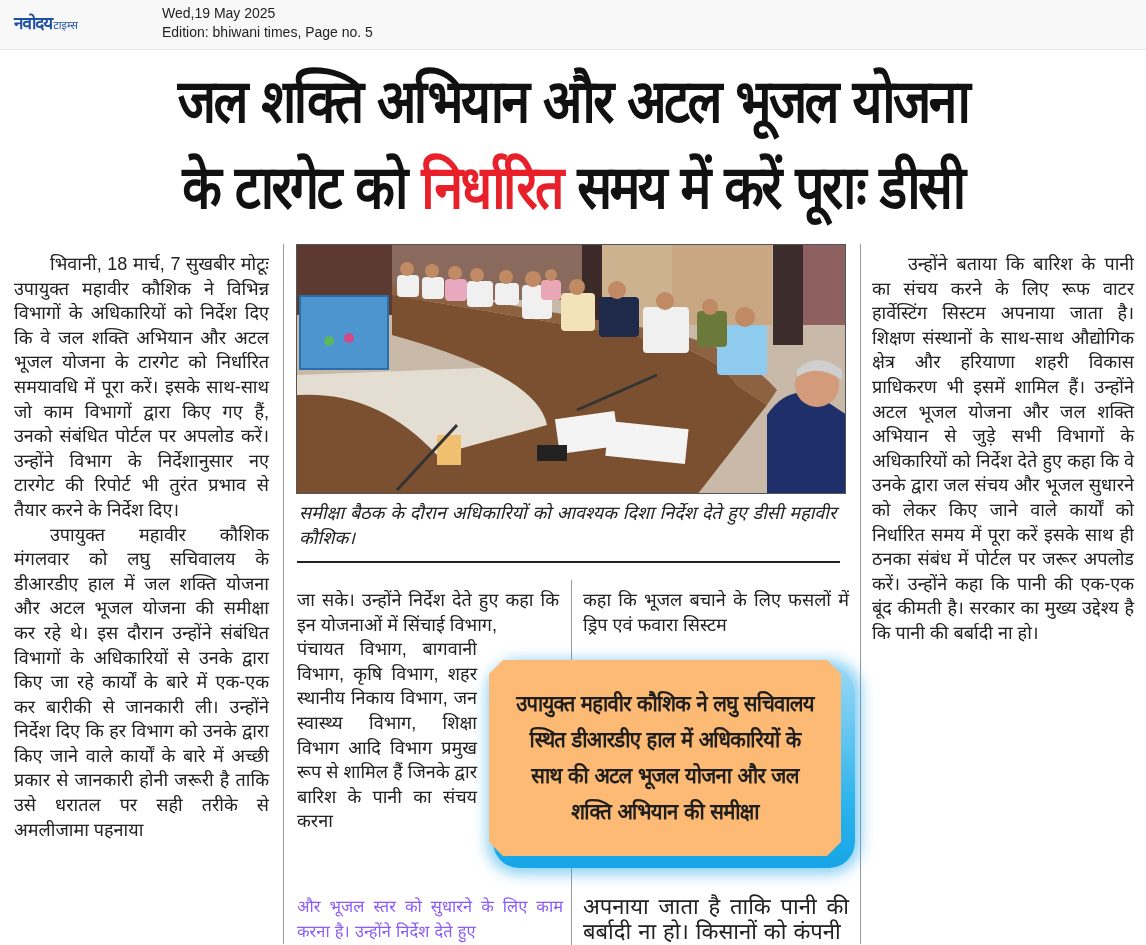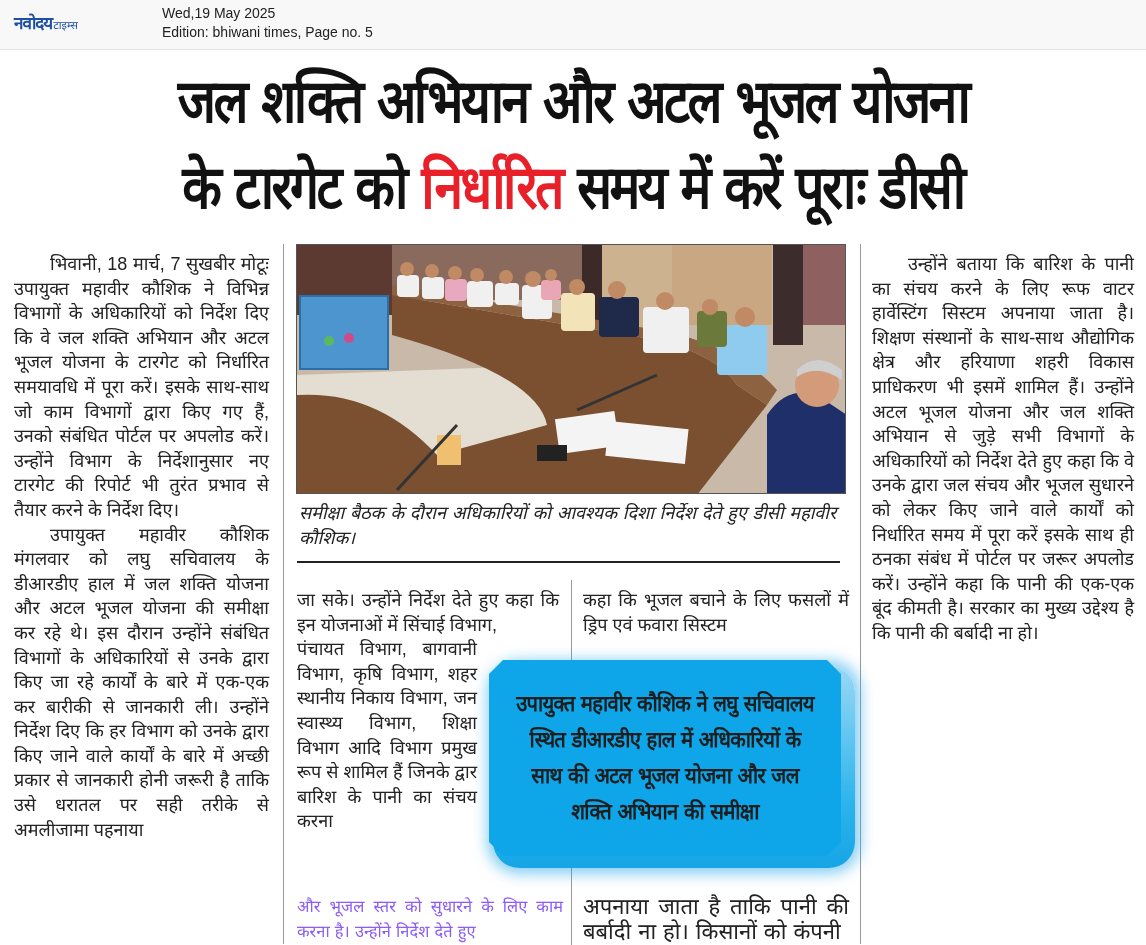--- a/index.html
+++ b/index.html
@@ -29,21 +29,21 @@
   .col-rule { position: absolute; top: 244px; width: 1px; background: #999; }
 
   .photo { position: absolute; left: 296px; top: 244px; width: 550px; height: 250px; border: 1px solid #555; overflow: hidden; background: #b9a898; }
   .photo svg { display: block; }
 
   .caption { position: absolute; left: 299px; top: 500px; width: 550px; font-family: "DejaVu Serif", serif; font-style: italic; font-size: 18px; line-height: 25px; color: #222; }
   .caption-rule { position: absolute; left: 297px; top: 561px; width: 543px; height: 2px; background: #222; }
 
   .callout-wrap { position: absolute; left: 489px; top: 660px; width: 366px; height: 208px; }
   .callout-glow { position: absolute; left: 4px; top: 6px; width: 362px; height: 202px; border-radius: 26px; background: linear-gradient(180deg, #9ad8f5 0%, #2ab3ec 70%, #17a5e6 100%); filip: none; box-shadow: 0 0 14px 6px rgba(40,170,235,0.55); }
-  .callout { position: absolute; left: 0; top: 0; width: 352px; height: 196px; background: #0ea5e9; border-radius: 2px;
+  .callout { position: absolute; left: 0; top: 0; width: 352px; height: 196px; background: #fdba74; border-radius: 2px;
              clip-path: polygon(14px 0, calc(100% - 14px) 0, 100% 14px, 100% calc(100% - 14px), calc(100% - 14px) 100%, 14px 100%, 0 calc(100% - 14px), 0 14px);
              display: flex; align-items: center; justify-content: center; text-align: center; padding: 6px 10px; }
   .callout-text { font-family: "DejaVu Sans", sans-serif; font-weight: bold; font-size: 22px; line-height: 36px; color: #1e1e1e; letter-spacing: -0.8px; transform: scaleX(0.92); }
 </style>
 </head>
 <body>
 
 <div class="topbar">
   <div class="logo">
     <span class="logo-main">नवोदय</span>

